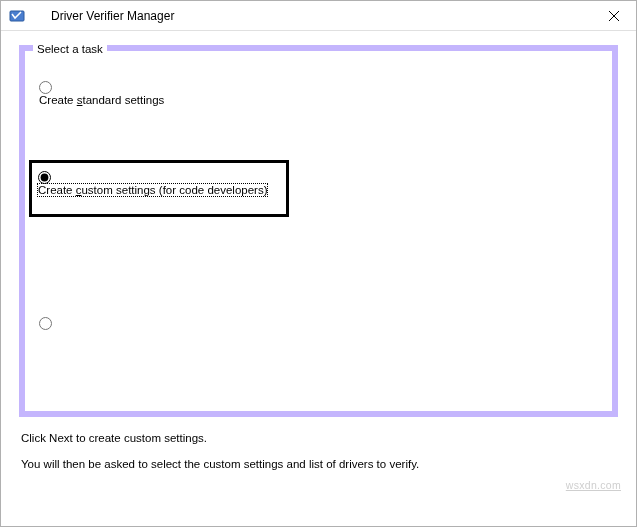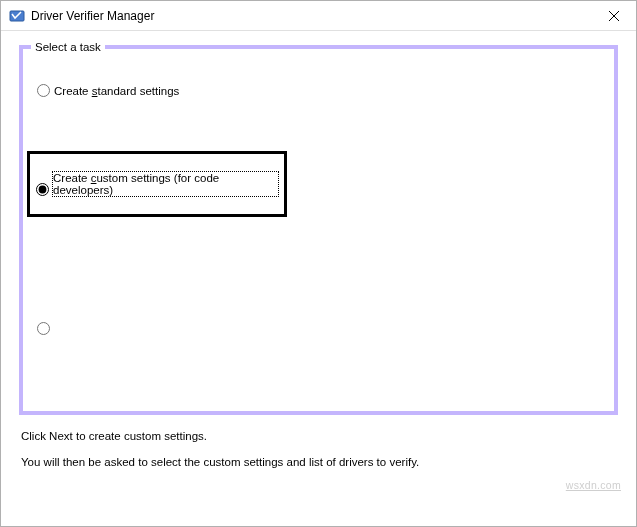--- a/index.html
+++ b/index.html
@@ -1,29 +1,29 @@
 <!DOCTYPE html>
 <html><head>
   <meta charset="utf-8">
   <style>
     * { box-sizing: border-box; margin: 0; padding: 0; }
     body { font-family: "Segoe UI", Tahoma, sans-serif; font-size: 11.5px; background: #fff; width: 637px; height: 527px; overflow: hidden; }
     .window { width: 637px; height: 527px; border: 1px solid #b0b0b0; background: #fff; display: flex; flex-direction: column; }
-    .titlebar { height: 30px; display: flex; align-items: center; padding: 0 0 0 8px; border-bottom: 1px solid #e0e0e0; }
+    .titlebar { height: 30px; display: flex; align-items: center; padding: 0 0 0 8px; border-bottom: 1px solid #e0e0e0; gap: 20px; }
     .titlebar-icon { width: 16px; height: 16px; margin-right: 6px; display: inline-flex; align-items: center; justify-content: center; }
     .titlebar-title { flex: 1; font-size: 12px; }
     .close-btn { width: 45px; height: 29px; display: flex; align-items: center; justify-content: center; cursor: default; }
     .content { flex: 1; padding: 14px 18px 0 18px; display: flex; flex-direction: column; }
-    .groupbox { border: 4px solid #c4b5fd; position: relative; padding: 22px 14px 10px 14px; flex: 0 0 auto; }
+    .groupbox { border: 6px solid #c4b5fd; position: relative; padding: 22px 14px 10px 14px; flex: 0 0 auto; }
     .group-legend { position: absolute; top: -8px; left: 8px; background: #fff; padding: 0 4px; font-size: 11.5px; }
-    .radio-row { display: flex; align-items: flex-end; margin: 8px 0; min-height: 18px; }
+    .radio-row { display: flex; align-items: flex-start; margin: 8px 0; min-height: 18px; flex-direction: column; }
     .radio-row input[type=radio] { margin-right: 4px; width: 13px; height: 13px; cursor: default; accent-color: #000; }
     .radio-row label { cursor: default; }
     .gap { height: 46px; }
-    .highlight-box { border: 3px solid #000; padding: 18px 6px 18px 6px; margin-left: -10px; width: 260px; }
+    .highlight-box { border: 3px solid #000; padding: 8px 6px 18px 6px; margin-left: -10px; width: 260px; }
     .highlight-box .radio-row { margin: 0; }
     .highlight-box label { outline: 1px dotted #000; outline-offset: 0; }
     .instructions { margin: 12px 2px 0 2px; line-height: 1.7; }
     .instructions p { margin-bottom: 6px; }
     .underline { text-decoration: underline; }
     .watermark { position: absolute; right: 16px; bottom: 36px; font-size: 10.5px; color: #cfcfcf; pointer-events: none; letter-spacing: .3px; text-decoration: underline; }
   </style>
 </head>
 <body>
 

